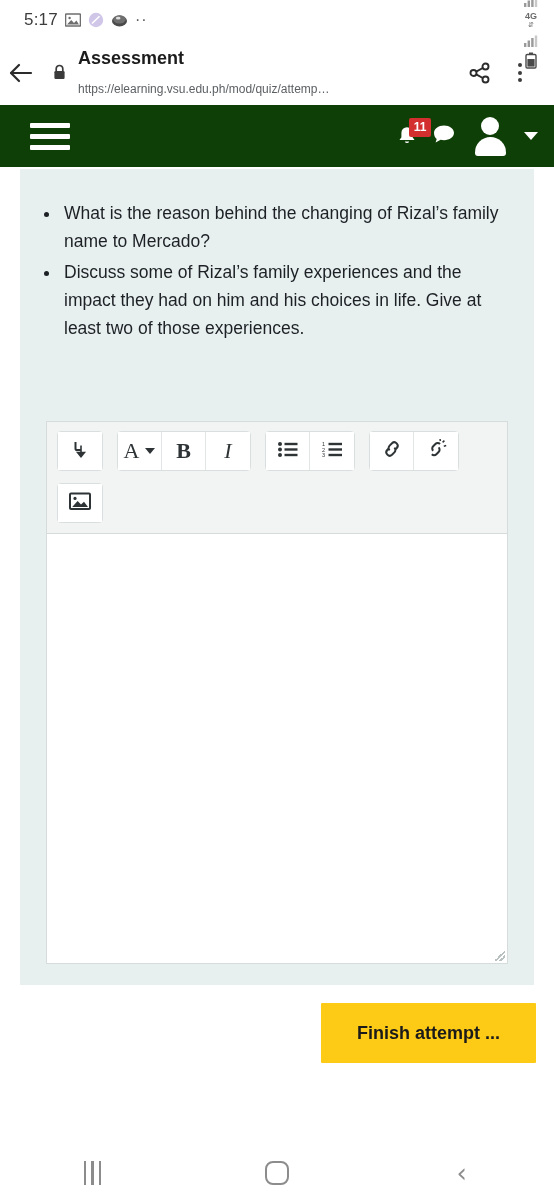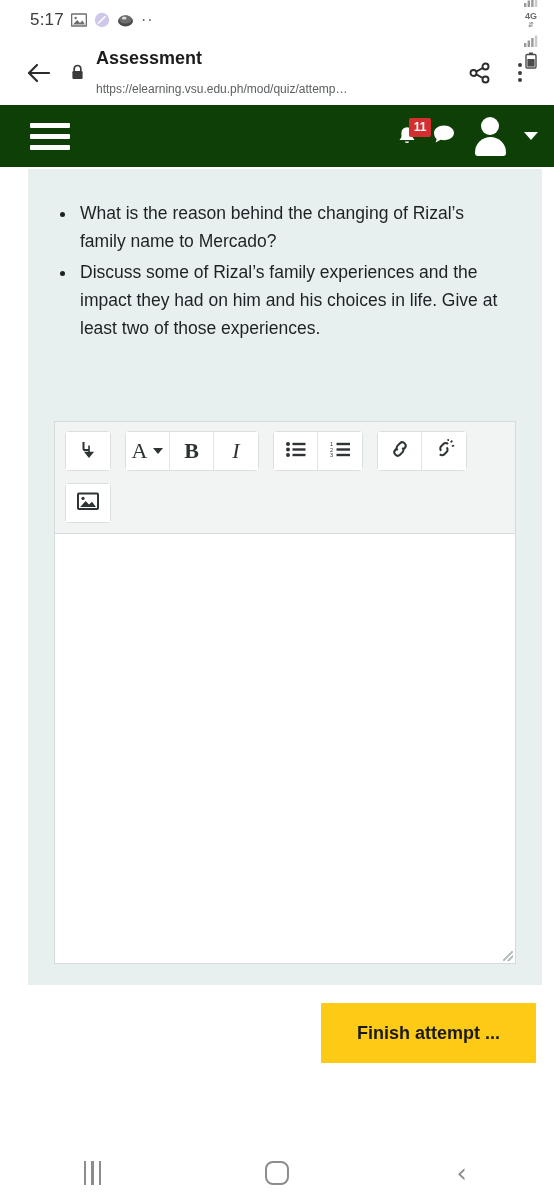--- a/index.html
+++ b/index.html
@@ -8,37 +8,37 @@
     font-family: "Liberation Sans", sans-serif;
     background:#ffffff;
     overflow:hidden;
     position:relative;
   }
 
   
   .statusbar {
     height:40px; width:100%;
     display:flex; align-items:center; justify-content:space-between;
-    padding:0 14px 0 30px;
+    padding:0 14px 0 24px;
     background:#ffffff;
   }
   .sb-left { display:flex; align-items:center; gap:7px; }
   .sb-time { font-size:17px; color:#3c3c3c; letter-spacing:.2px; font-weight:400; }
   .sb-right { display:flex; align-items:center; gap:4px;flex-direction:column; }
   .ico { display:inline-flex; align-items:center; justify-content:center; }
   .sb-dots { color:#5a5a5a; font-size:16px; letter-spacing:1px; line-height:8px; }
   .net4g { font-size:9px; font-weight:700; color:#6b6b6b; line-height:1;
            display:flex; flex-direction:column; align-items:center; }
   .net4g small { font-size:7px; font-weight:400; }
 
   
   .chrome {
     height:65px; width:100%;
     display:flex; align-items:center; gap:0;
-    padding:0 14px 0 18px;
+    padding:0 14px 0 0;
     background:#ffffff;
   }
   .back-btn { width:42px; display:flex; align-items:center; justify-content:center; }
   .lock-wrap { width:34px; display:flex; align-items:center; justify-content:center; }
   .urlblock { flex:1; min-width:0; padding-left:2px; }
   .site-title {
     font-size:18px; font-weight:700; color:#1c1c1c; line-height:1.15;
     white-space:nowrap; overflow:hidden; text-overflow:ellipsis;
   }
   .site-url {
@@ -75,23 +75,22 @@
                   border-radius:16px 16px 3px 3px; background:#fff; }
   .caret-down {
     width:0; height:0; border-left:7px solid transparent; border-right:7px solid transparent;
     border-top:8px solid #ffffff;
   }
 
   
   .page { background:#ffffff; width:100%; height:calc(1200px - 40px - 65px - 62px); position:relative; }
 
   .qcard {
-    position:absolute; left:28px; top:2px; width:514px; height:816px;
+    position:absolute; left:20px; top:2px; width:514px; height:816px;
     background:#e7f0ef;
-    padding-left:8px;
   }
   .qlist { margin:30px 28px 0 40px; }
   .qlist li {
     font-size:17.5px; line-height:1.62; color:#1d2125;
     margin-bottom:2px; padding-left:4px;
   }
   .qlist li::marker { font-size:15px; }
 
   
   .editor-wrap {

